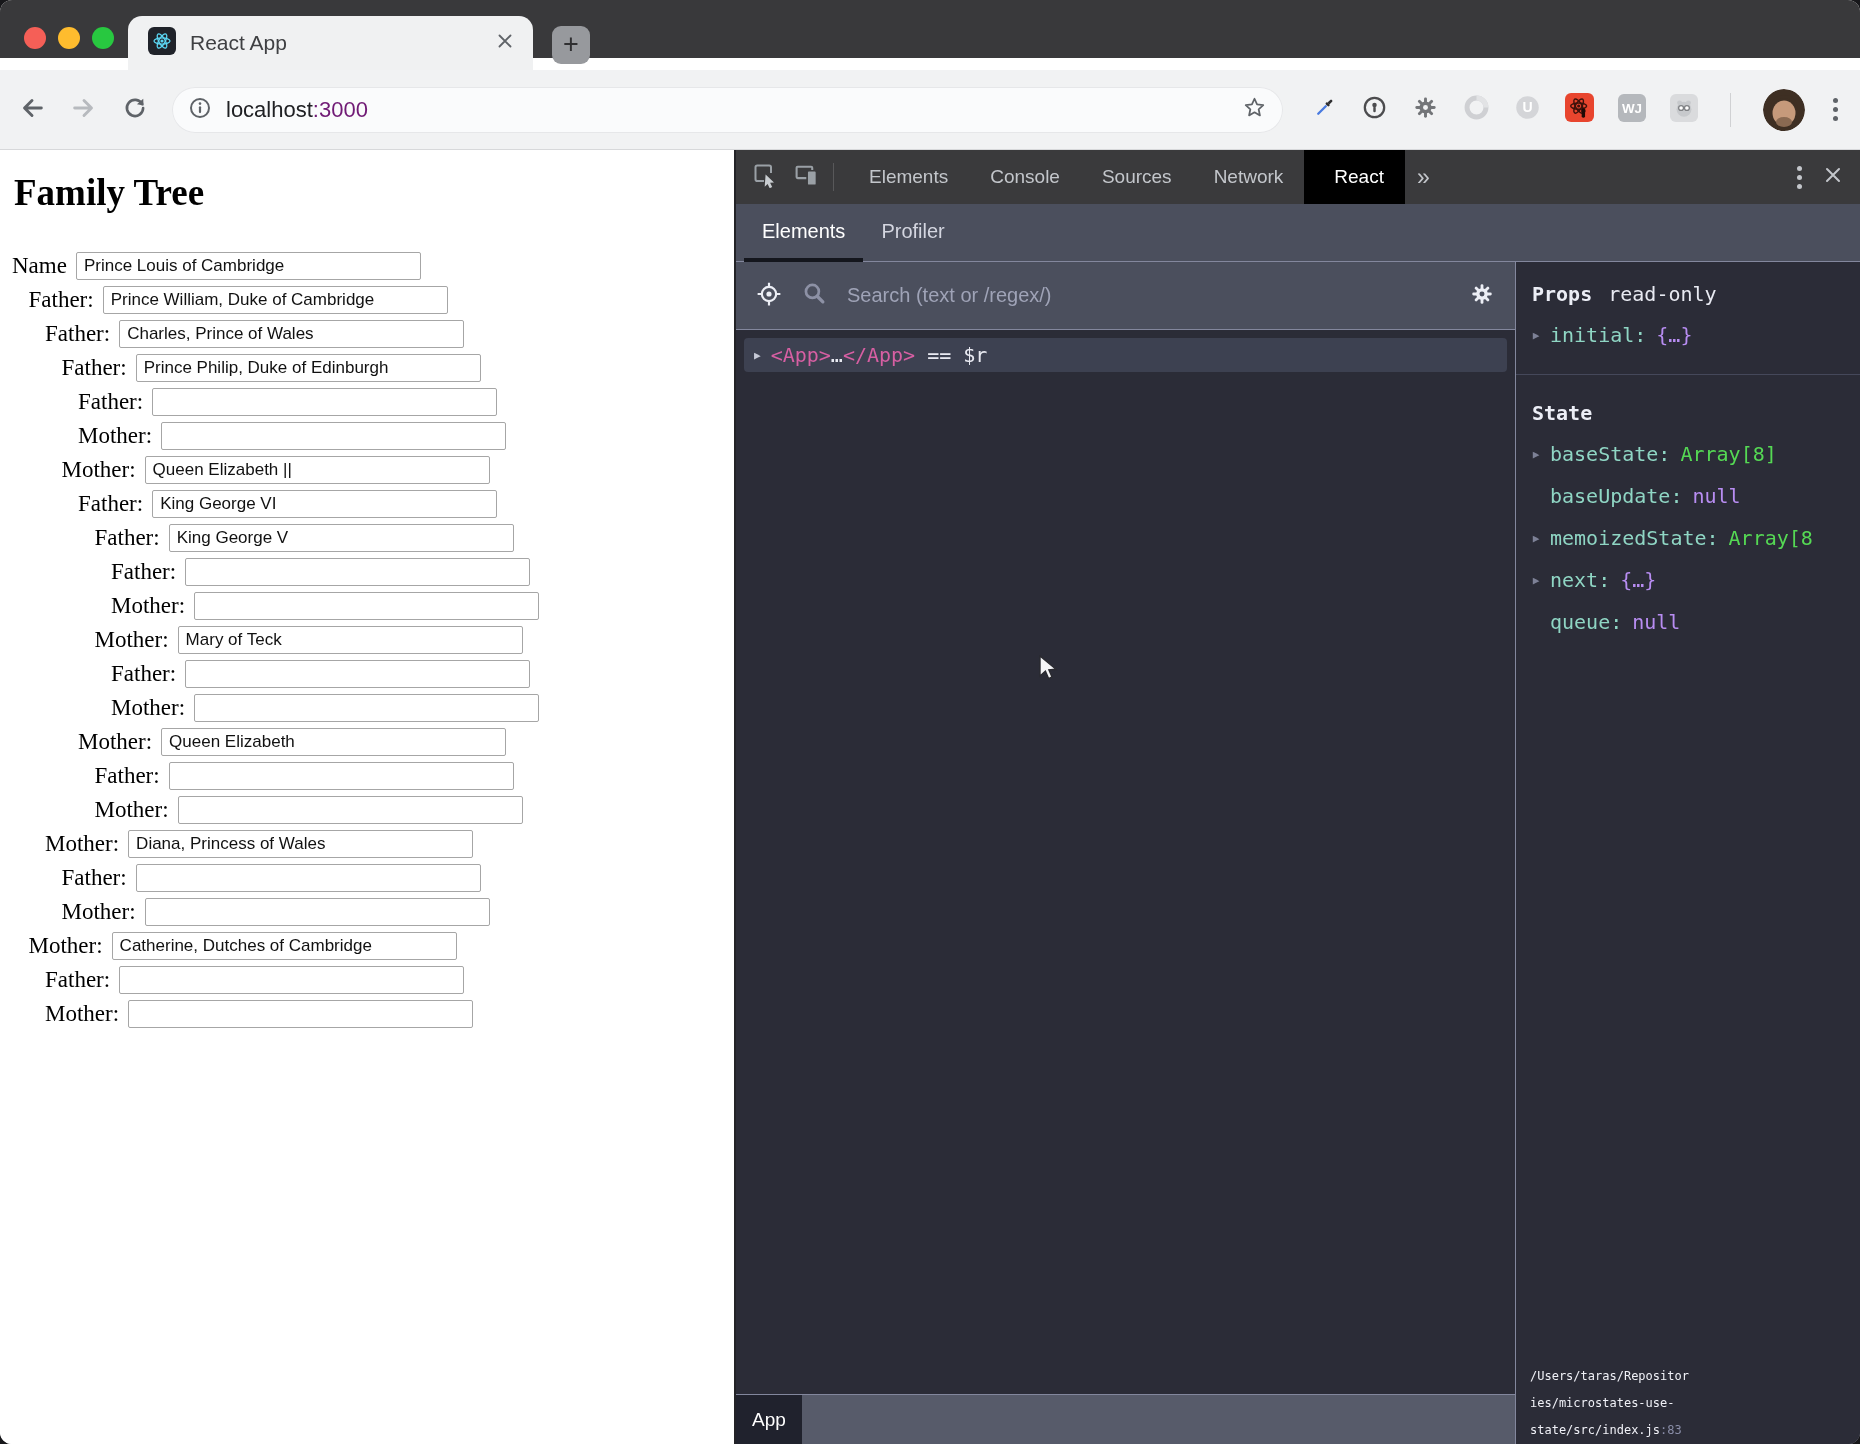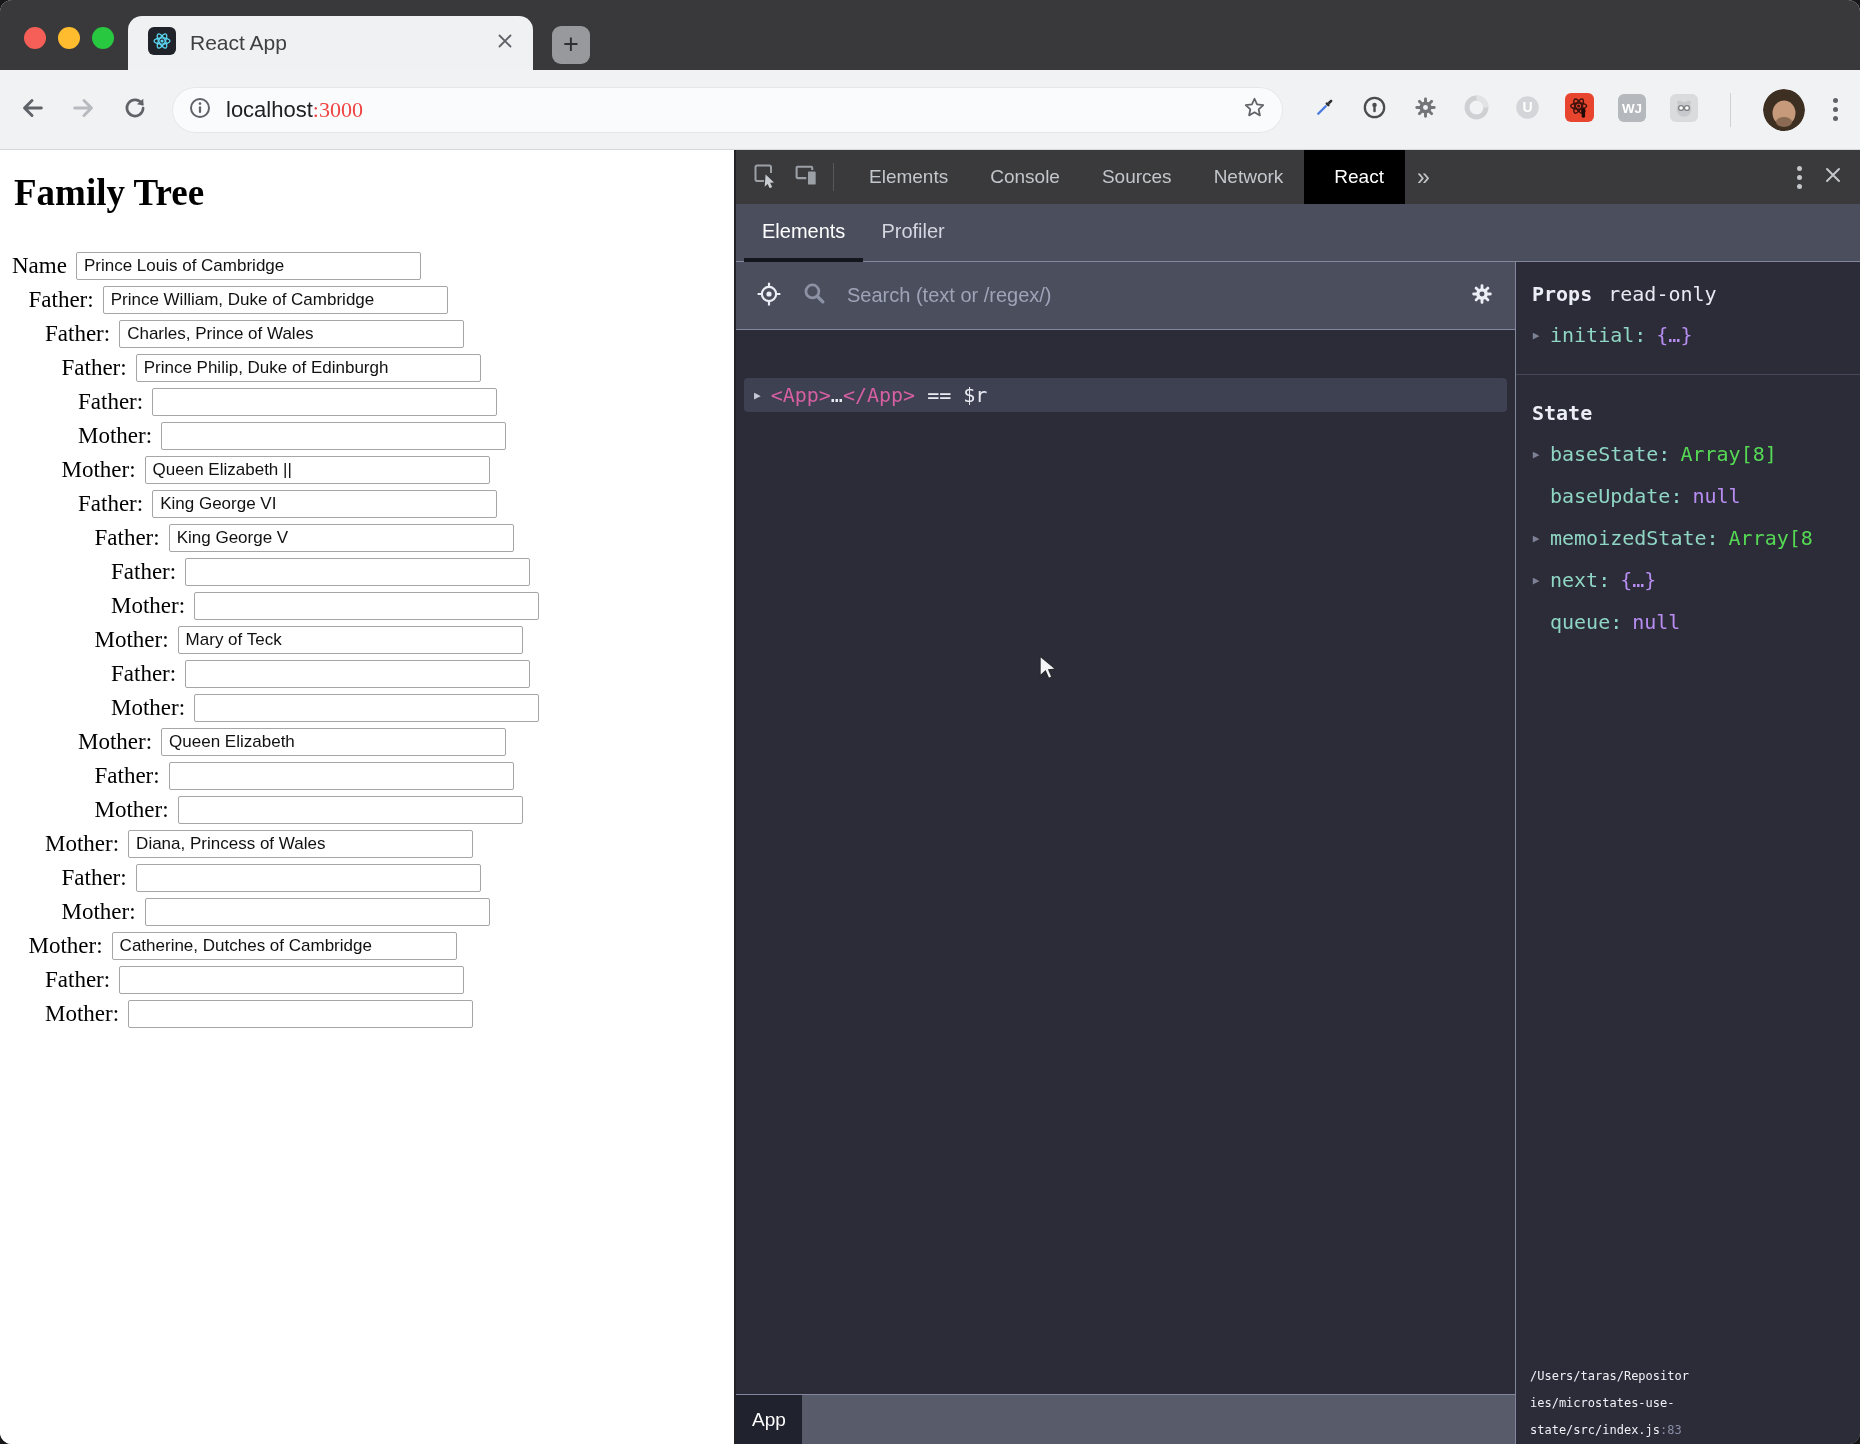--- a/index.html
+++ b/index.html
@@ -1,33 +1,33 @@
 <!DOCTYPE html>
 <html><head>
 <meta charset="utf-8">
 <style>
   * { margin:0; padding:0; box-sizing:border-box; }
   html,body { width:1860px; height:1444px; background:#17171a; font-family:"Liberation Sans", sans-serif; }
   .window { position:relative; width:1860px; height:1444px; border-radius:12px; overflow:hidden; background:#fff; }
 
   
-  .titlebar { position:absolute; top:0; left:0; right:0; height:70px; background:#39393b; }
+  .titlebar { position:absolute; top:0; left:0; right:0; height:58px; background:#39393b; }
   .lights { position:absolute; left:24px; top:27px; display:flex; gap:12px; }
   .light { width:22px; height:22px; border-radius:50%; }
   .light.red { background:#f55f57; } .light.yellow { background:#febc2e; } .light.green { background:#28c840; }
   .tab { position:absolute; left:128px; top:16px; width:405px; height:54px; background:#f0f1f2; border-radius:14px 14px 0 0; display:flex; align-items:center; padding:0 20px; gap:14px; }
   .tab-title { font-size:21px; color:#3f4043; flex:1; white-space:nowrap; overflow:hidden; }
   .newtab { position:absolute; left:552px; top:26px; width:38px; height:38px; border-radius:9px; background:#97999d; color:#2f2f31; font-size:27px; line-height:36px; text-align:center; font-weight:400; }
 
   
   .toolbar { position:absolute; top:70px; left:0; right:0; height:80px; background:#f1f2f3; border-bottom:1px solid #d7d8da; display:flex; align-items:center; padding:0 18px; }
   .nav-ic { flex:0 0 auto; margin-right:24px; }
   .urlbar { flex:1 1 auto; height:46px; background:#fafbfc; border-radius:23px; display:flex; align-items:center; padding:0 16px; gap:14px; margin-right:28px; box-shadow:0 0 0 1px #e6e7e9 inset; }
   .url-text { font-size:22px; color:#202124; flex:1; }
-  .url-text .port { color:#ef4444;font-family:Liberation Serif, serif; }
+  .url-text .port { color:#701a75; }
   .ext-row { display:flex; align-items:center; gap:24px; flex:0 0 auto; }
   .tb-sep { width:1px; height:34px; background:#d0d1d3; margin:0 8px; }
   .avatar { width:42px; height:42px; border-radius:50%; overflow:hidden; }
   .vdots { display:flex; flex-direction:column; gap:4px; padding:4px; }
   .vdots i { width:5px; height:5px; border-radius:50%; background:#5f6368; display:block; }
 
   
   .content { position:absolute; top:150px; left:0; right:0; bottom:0; }
   .page { position:absolute; left:0; top:0; width:734px; height:100%; background:#fff; overflow:hidden; }
   .page h1 { font-family:"Liberation Serif", serif; font-size:37px; line-height:42px; margin:22px 0 38px 14px; color:#000; }
@@ -47,21 +47,21 @@
   .dt-more { padding:0 12px; font-size:23px; }
   .dt-right { margin-left:auto; display:flex; align-items:center; gap:18px; padding-right:18px; }
   .dt-right .vdots i { background:#c3c6cb; }
 
   .dt-subtabs { height:58px; background:#4b4f5d; border-bottom:1px solid #83879d; display:flex; align-items:flex-end; padding-left:8px; flex:0 0 auto; position:relative; }
   .sub-tab { padding:0 18px; height:58px; line-height:56px; font-size:20px; color:#d4d6e0; position:relative; }
   .sub-tab.active { color:#ffffff; }
   .sub-tab.active::after { content:""; position:absolute; left:0; right:0; bottom:-1px; height:4px; background:#14161d; }
 
   .dt-cols { flex:1 1 auto; display:flex; min-height:0; }
-  .dt-left { width:779px; flex:0 0 auto; display:flex; flex-direction:column; min-height:0;gap:40px; }
+  .dt-left { width:779px; flex:0 0 auto; display:flex; flex-direction:column; min-height:0; }
   .searchrow { height:68px; background:#4b4f5d; border-bottom:1px solid #83879d; display:flex; align-items:center; padding:0 20px; gap:20px; flex:0 0 auto; }
   .searchrow input { flex:1; background:transparent; border:none; outline:none; font-size:20px; color:#e8e9f0; font-family:"Liberation Sans", sans-serif; }
   .searchrow input::placeholder { color:#9fa3b7; }
   .tree { flex:1 1 auto; background:#2b2c37; padding:8px; min-height:0; position:relative; }
   .tree-row { height:34px; background:#3d4151; border-radius:4px; display:flex; align-items:center; padding:0 10px; font-family:"DejaVu Sans Mono", monospace; font-size:20px; color:#e9eaf2; white-space:pre; }
   .tree-row .exp { font-size:11px; color:#c6c9d6; margin-right:10px; }
   .tree-row .tag { color:#d75fa3; }
   .tree-row .dim { color:#e9eaf2; }
   .tree-row .eq { margin-left:12px; }
   .breadcrumb { height:50px; background:#575b6a; border-top:1px solid #83879d; display:flex; align-items:stretch; flex:0 0 auto; }

